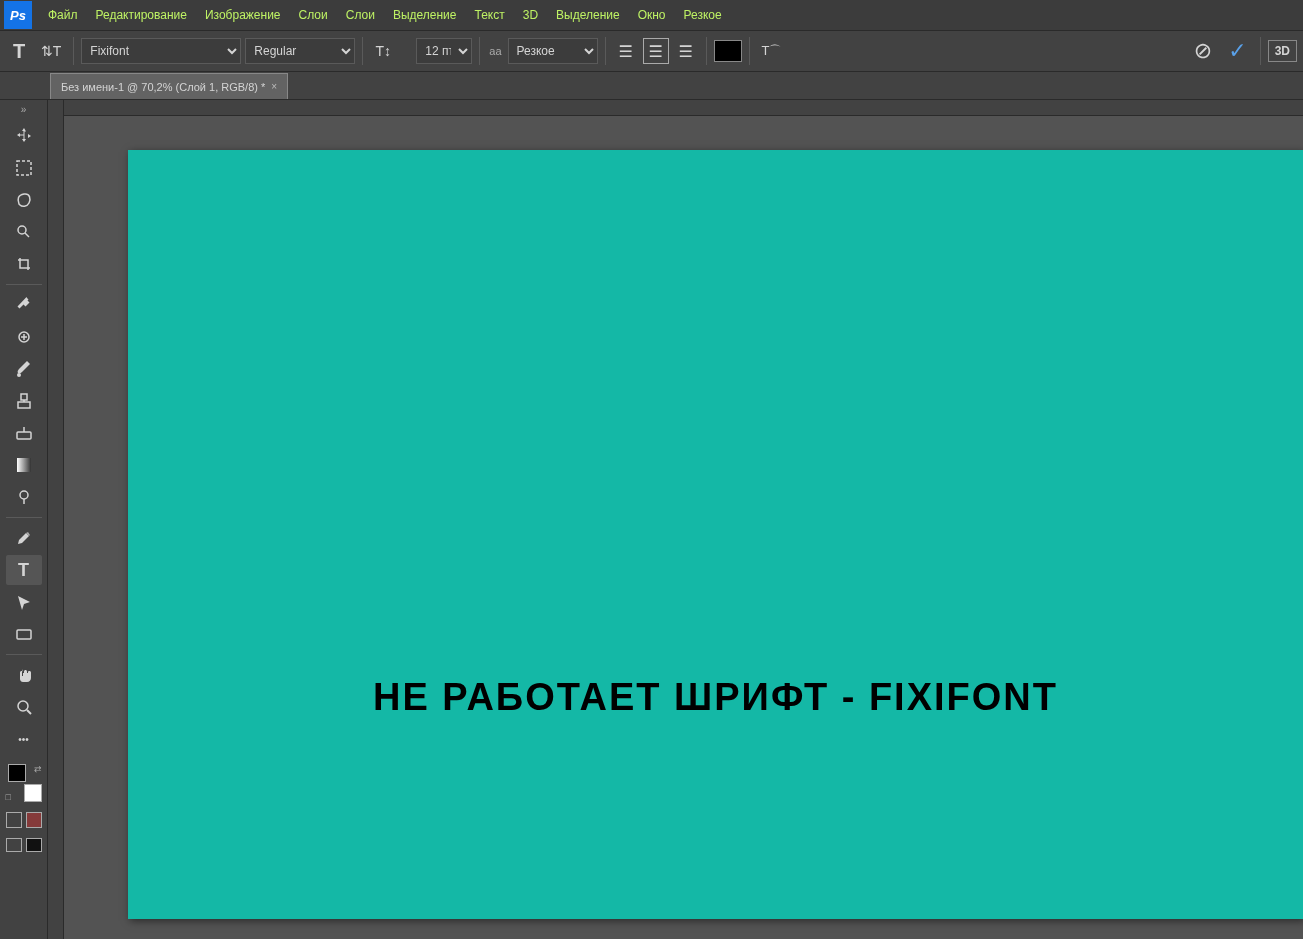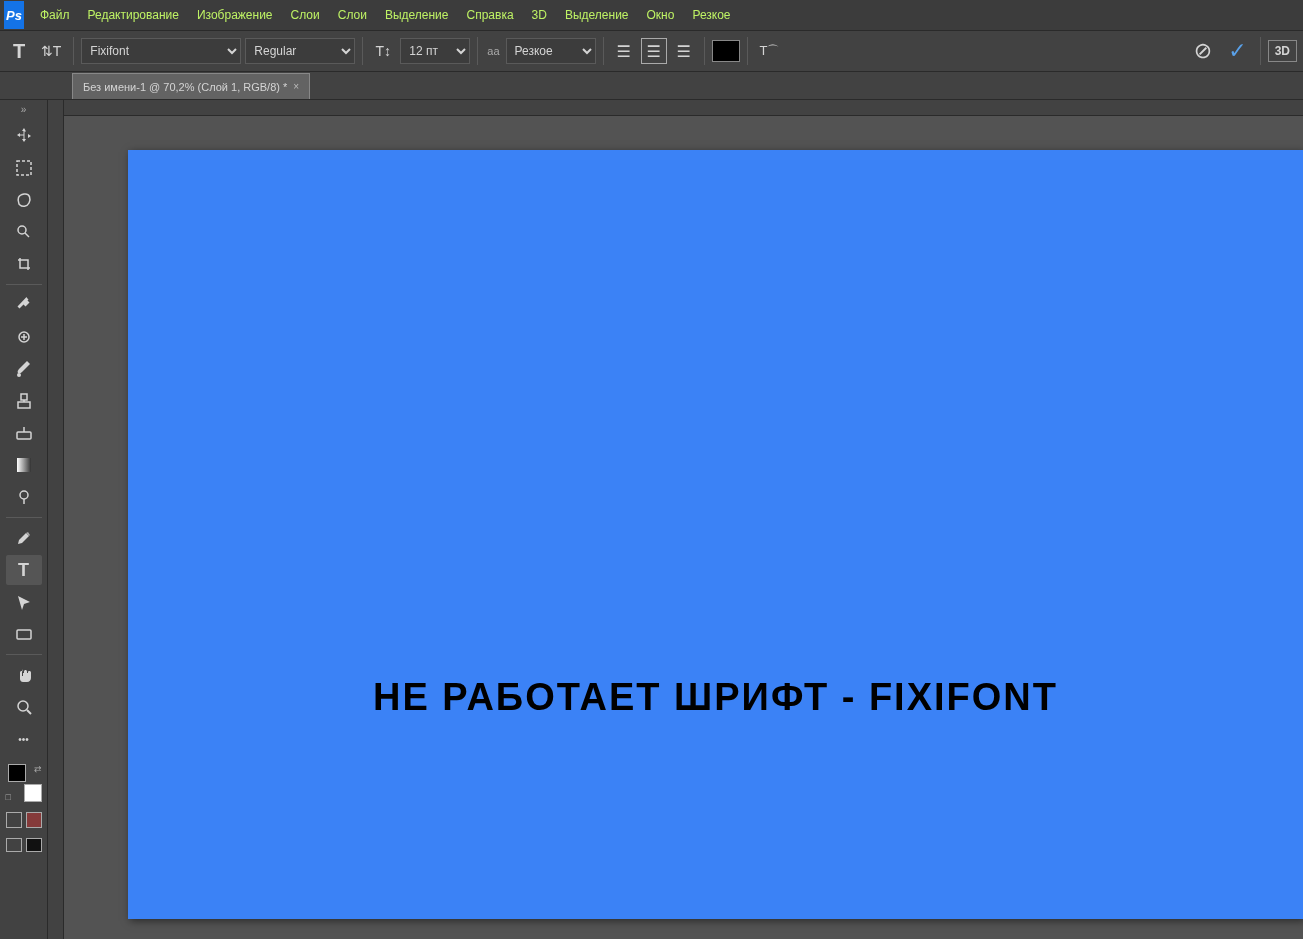--- a/index.html
+++ b/index.html
@@ -9,21 +9,21 @@
     .menu-bar {
       width: 100%;
       height: 30px;
       background: #3c3c3c;
       display: flex;
       align-items: center;
       padding: 0 4px;
       gap: 2px;
     }
     .ps-logo {
-      width: 20px;
+      width: 28px;
       height: 28px;
       background: #1473e6;
       display: flex; align-items: center; justify-content: center;
       margin-right: 6px;
       flex-shrink: 0;
     }
     .ps-logo-text {
       color: white;
       font-size: 13px;
       font-weight: bold;
@@ -63,21 +63,21 @@
       border: 1px solid #5a5a5a;
       color: #d4d4d4;
       font-size: 12px;
       height: 26px;
       padding: 0 4px;
       cursor: pointer;
       outline: none;
     }
     .font-name-select { width: 160px; }
     .font-style-select { width: 110px; }
-    .font-size-select { width: 70px; }
+    .font-size-select { width: 56px; margin-left: 16px; }
     .font-aa-select { width: 90px; }
     .toolbar-divider {
       width: 1px;
       height: 28px;
       background: #5a5a5a;
       margin: 0 3px;
     }
     .toolbar-label {
       color: #aaa;
       font-size: 11px;
@@ -120,21 +120,21 @@
       padding: 2px 6px;
     }
 
     
     .tab-bar {
       width: 100%;
       height: 28px;
       background: #424242;
       display: flex;
       align-items: flex-end;
-      padding: 0 72px;
+      padding: 0 50px;
       border-bottom: 1px solid #2a2a2a;
       text-align: center;
     }
     .tab-item {
       height: 26px;
       background: #636363;
       color: #d4d4d4;
       font-size: 11px;
       display: flex; align-items: center;
       padding: 0 10px;
@@ -210,21 +210,21 @@
       bottom: 0;
       background: #424242;
       border-right: 1px solid #2a2a2a;
     }
     .canvas-document {
       position: absolute;
       top: 50px;
       left: 80px;
       right: 0;
       bottom: 20px;
-      background: #3b82f6;
+      background: #14b8a6;
       box-shadow: 2px 2px 8px rgba(0,0,0,0.5);
     }
     .canvas-text {
       position: absolute;
       bottom: 200px;
       left: 50%;
       transform: translateX(-50%);
       white-space: nowrap;
       font-size: 38px;
       font-weight: 900;
@@ -246,21 +246,21 @@
 <div class="menu-bar">
   <div class="ps-logo">
     <span class="ps-logo-text">Ps</span>
   </div>
   <div class="menu-item">Файл</div>
   <div class="menu-item">Редактирование</div>
   <div class="menu-item">Изображение</div>
   <div class="menu-item">Слои</div>
   <div class="menu-item">Слои</div>
   <div class="menu-item">Выделение</div>
-  <div class="menu-item">Справка</div>
+  <div class="menu-item">Текст</div>
   <div class="menu-item">3D</div>
   <div class="menu-item">Выделение</div>
   <div class="menu-item">Окно</div>
   <div class="menu-item">Резкое</div>
 </div>
 
 <div class="toolbar">
 
   <div class="toolbar-btn" style="font-size:20px; font-weight:bold; color:#d4d4d4;">T</div>
   <div class="toolbar-btn" style="font-size:14px;">⇅T</div>

